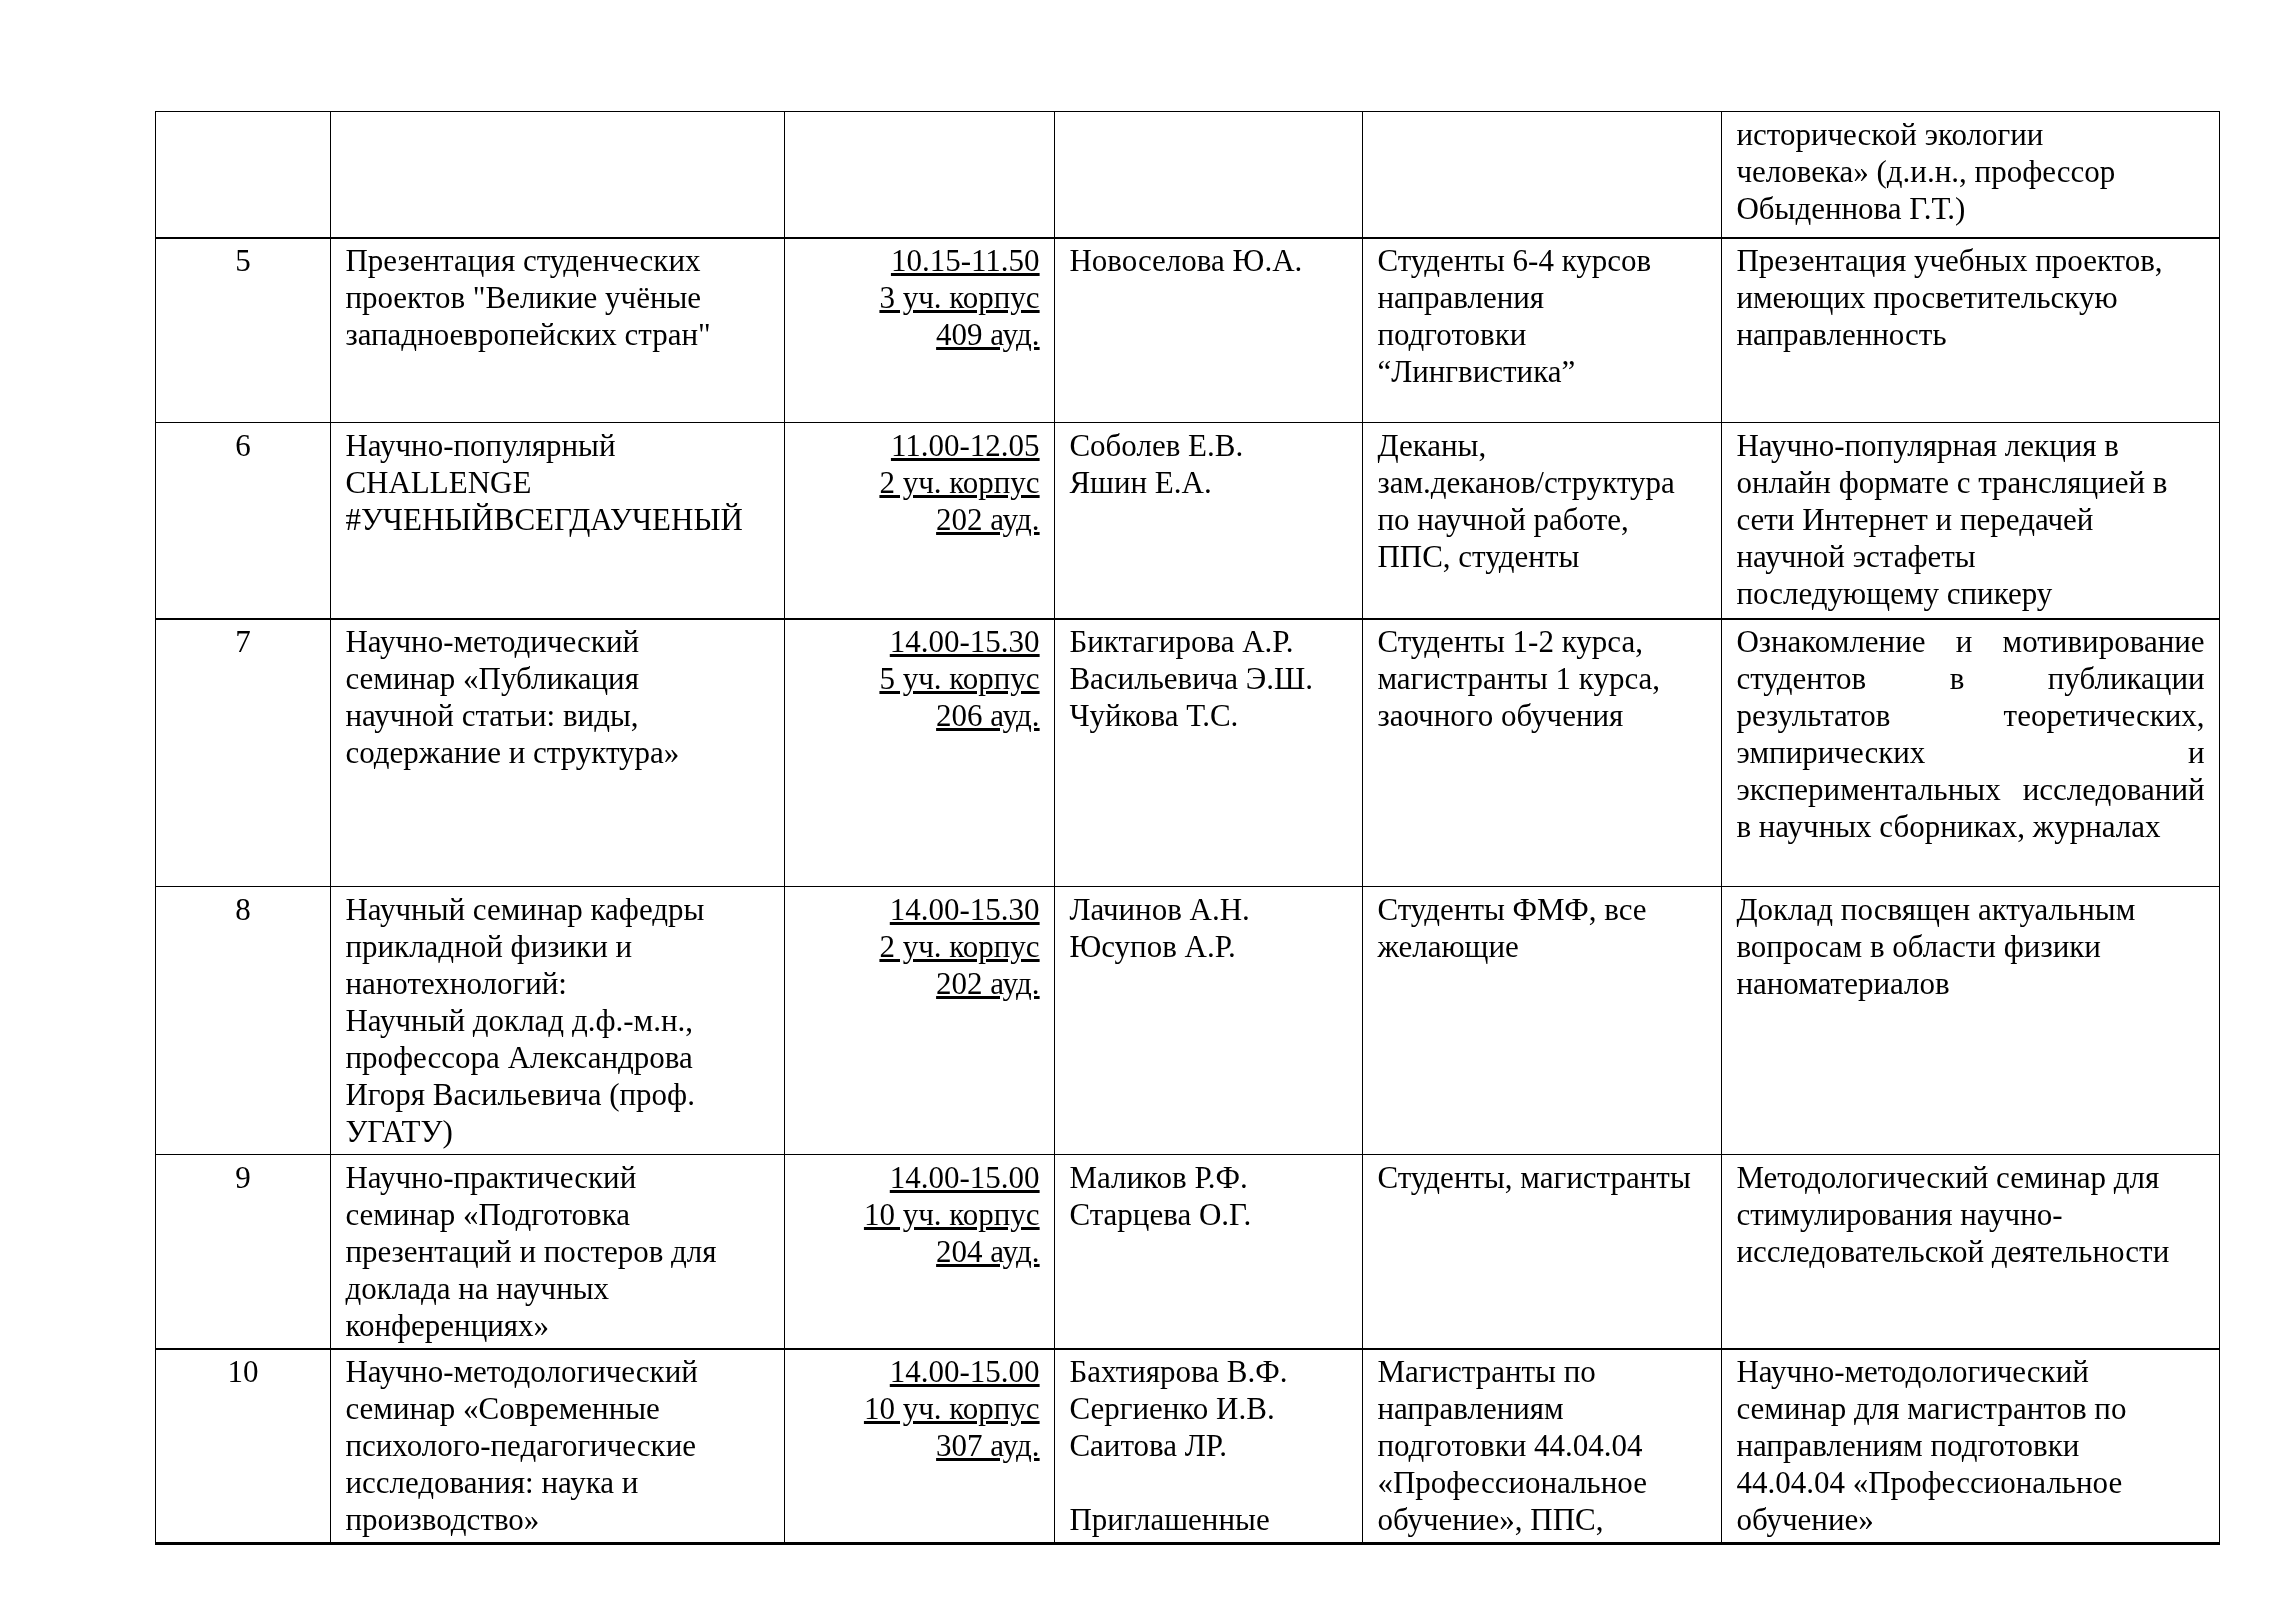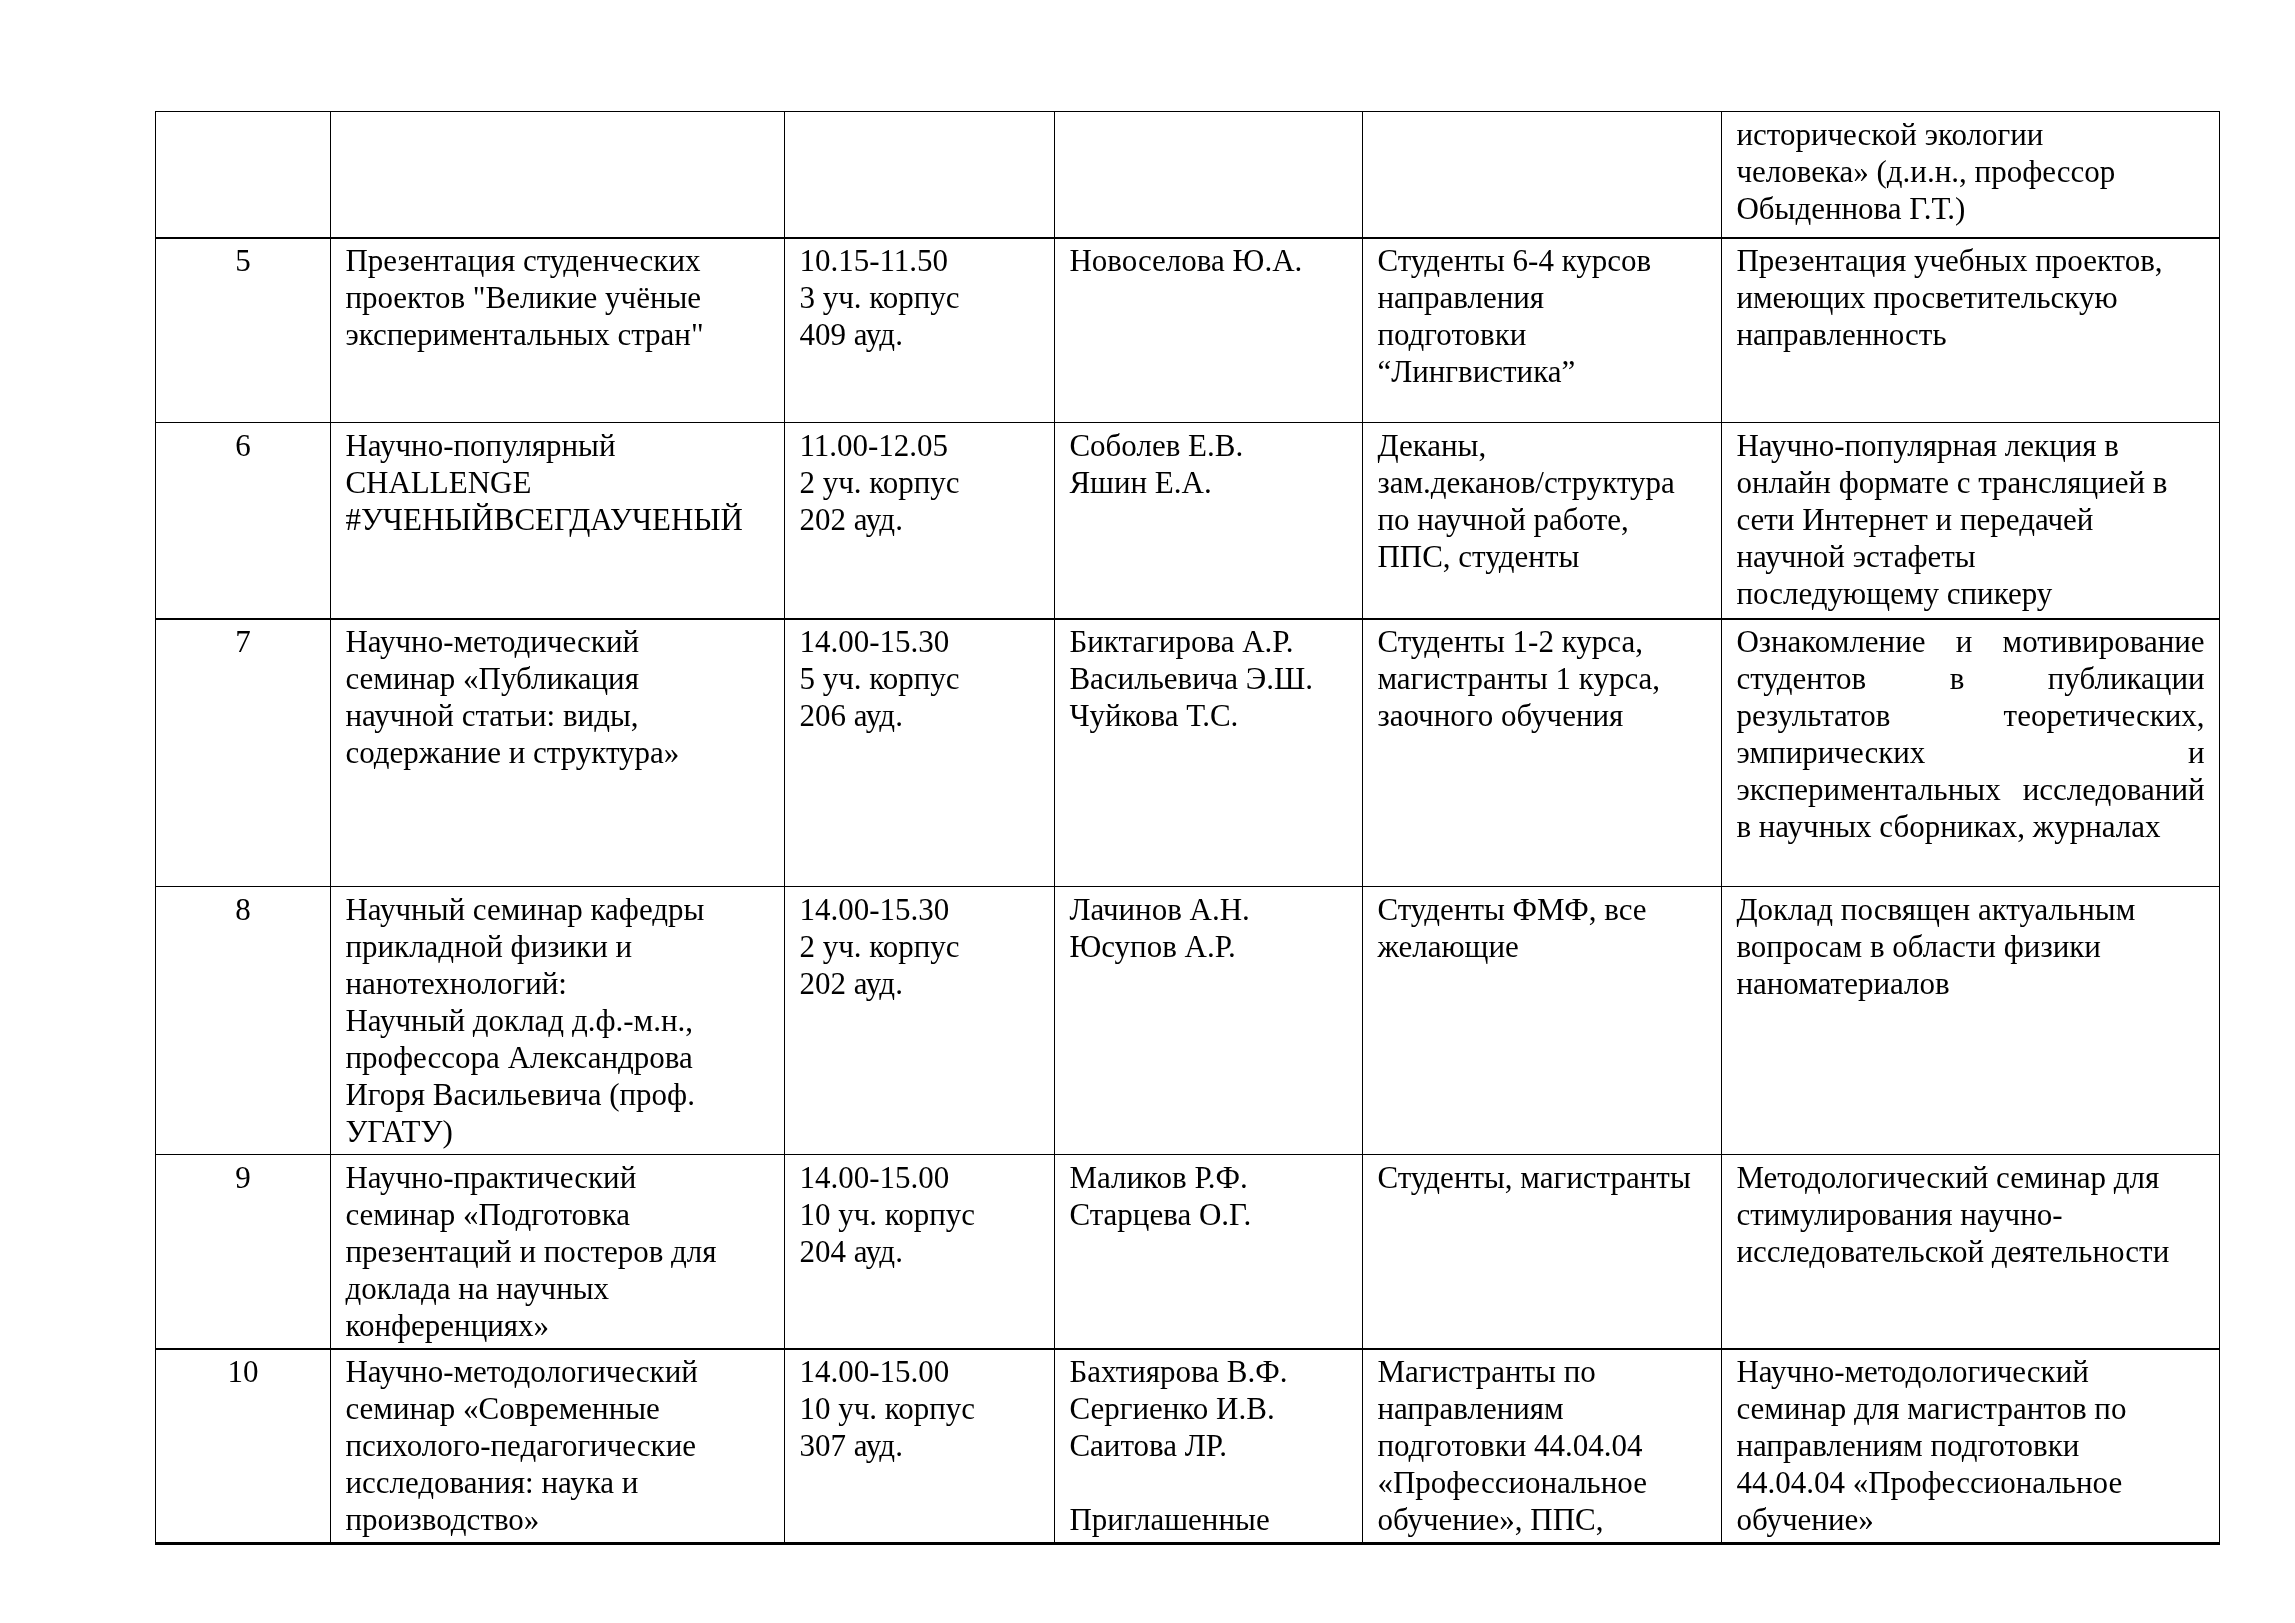--- a/index.html
+++ b/index.html
@@ -24,21 +24,21 @@
   table.schedule td {
     border: 1.3px solid #000000;
     vertical-align: top;
     padding: 3.9px 14.4px 3.9px 14.4px;
     font-size: 31px;
     line-height: 37px;
     white-space: pre-line;
     overflow: hidden;
   }
   td.c-num  { text-align: center; padding-left: 3.9px; padding-right: 3.9px; }
-  td.c-time { text-align: left; }
+  td.c-time { text-align: right; text-decoration: underline; }
   td.c-desc-justify { white-space: normal; text-align: justify; }
   
   tr.sep-strong > td { border-bottom-width: 2.6px; }
   tr.sep-bottom > td { border-bottom-width: 3.3px; }
   
   tr.h-cont  { height: 126px; }
   tr.h-r5    { height: 185px; }
   tr.h-r6    { height: 196px; }
   tr.h-r7    { height: 268px; }
   tr.h-r8    { height: 249px; }
@@ -68,21 +68,21 @@
       <td class="c-aud"></td>
       <td class="c-desc">исторической экологии
 человека» (д.и.н., профессор
 Обыденнова Г.Т.)</td>
     </tr>
 
     <tr class="h-r5">
       <td class="c-num">5</td>
       <td class="c-event">Презентация студенческих
 проектов "Великие учёные
-экспериментальных стран"</td>
+западноевропейских стран"</td>
       <td class="c-time">10.15-11.50
 3 уч. корпус
 409 ауд.</td>
       <td class="c-people">Новоселова Ю.А.</td>
       <td class="c-aud">Студенты 6-4 курсов
 направления
 подготовки
 “Лингвистика”</td>
       <td class="c-desc">Презентация учебных проектов,
 имеющих просветительскую

